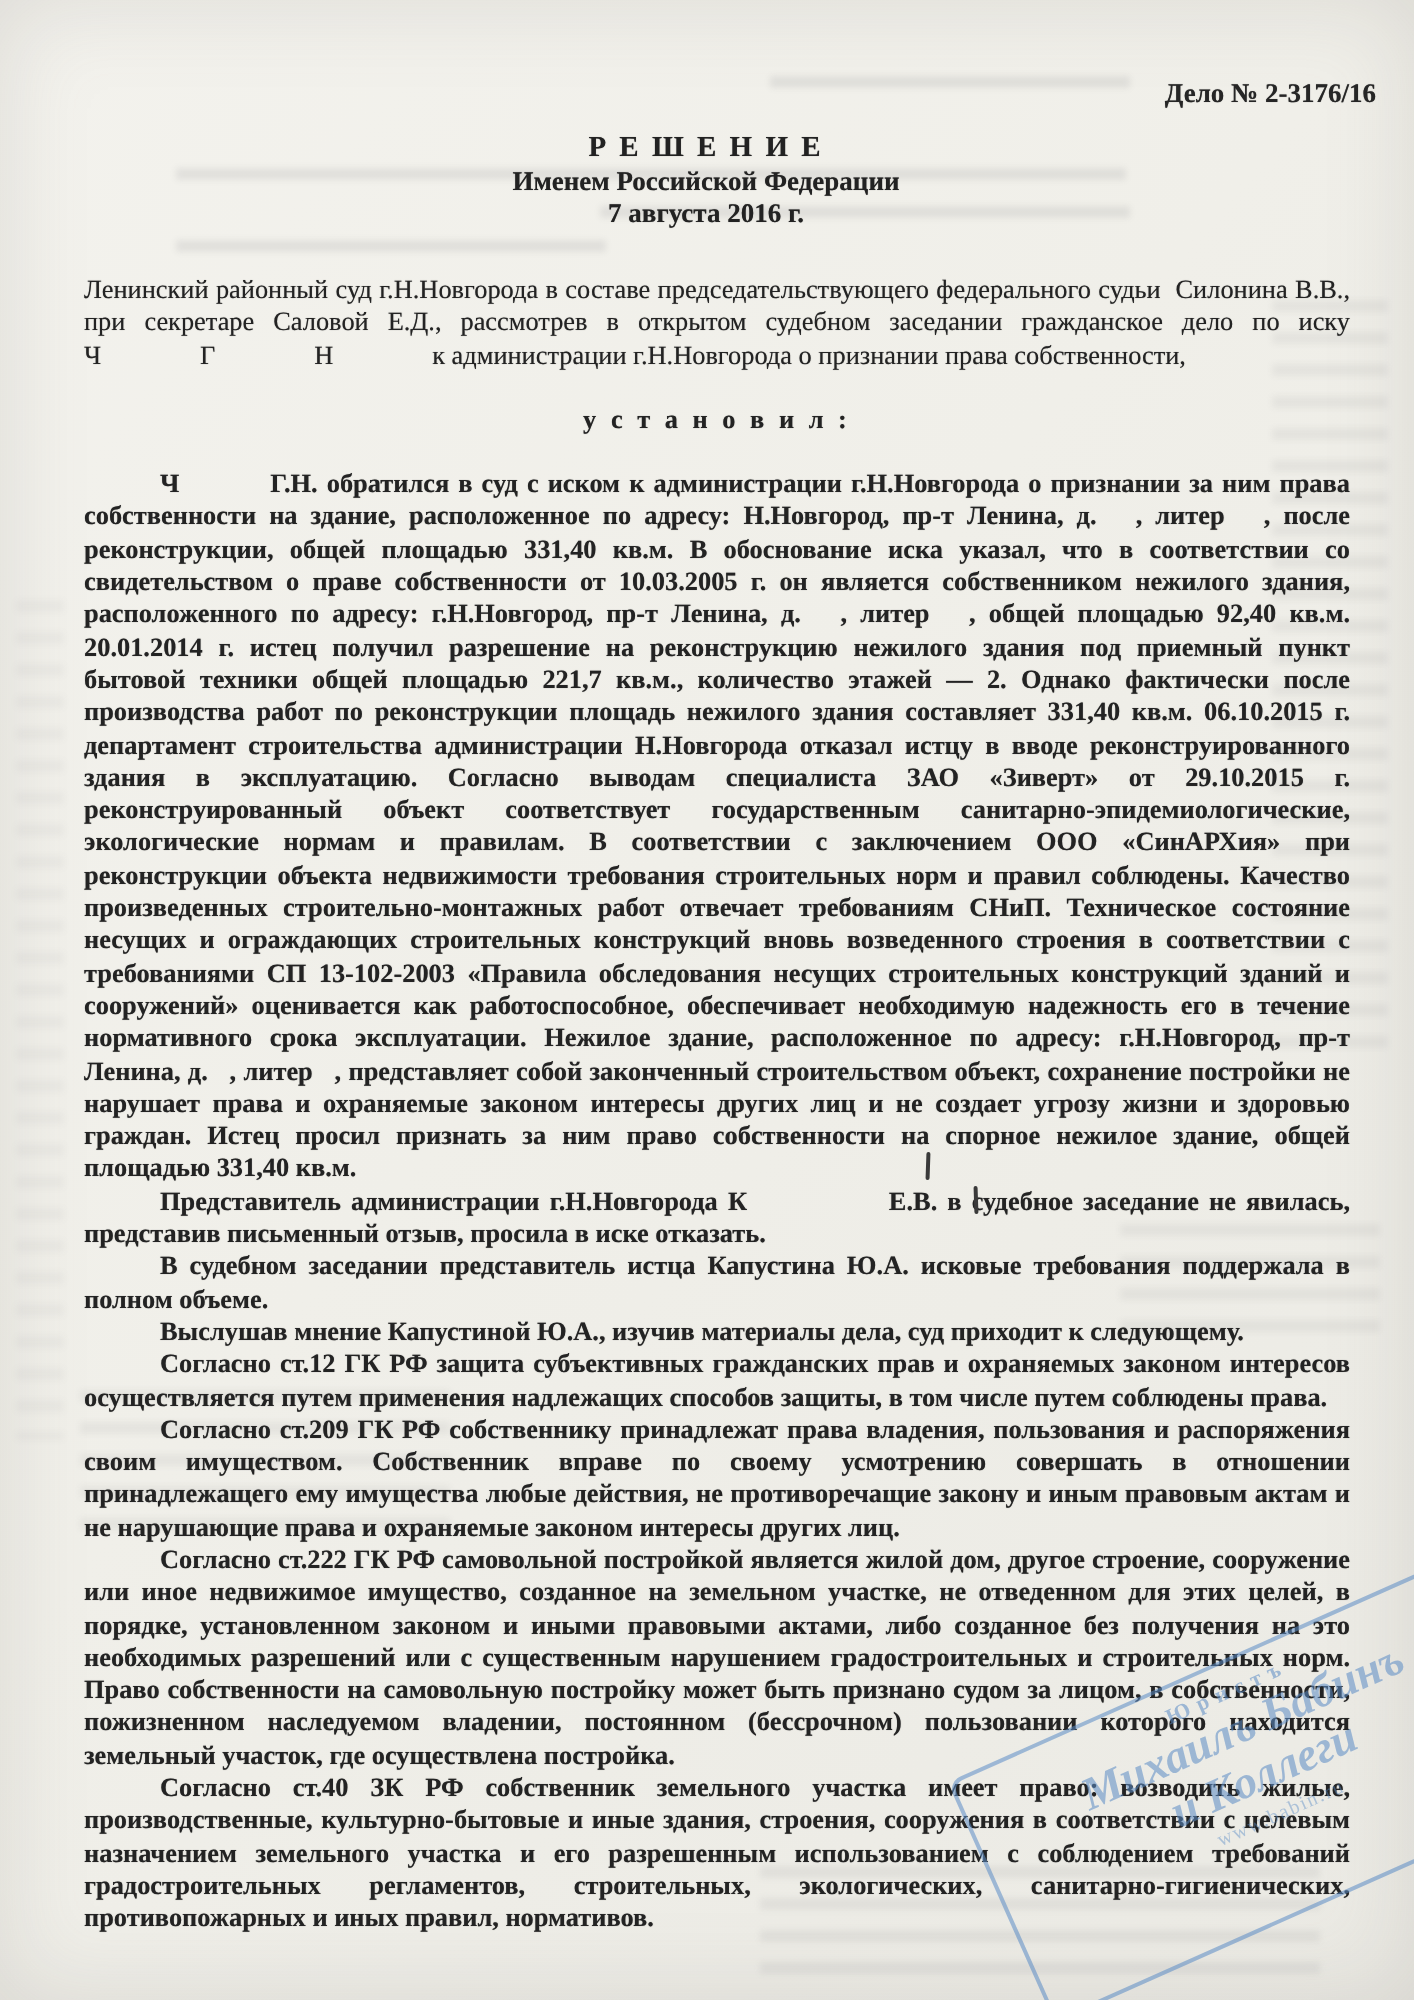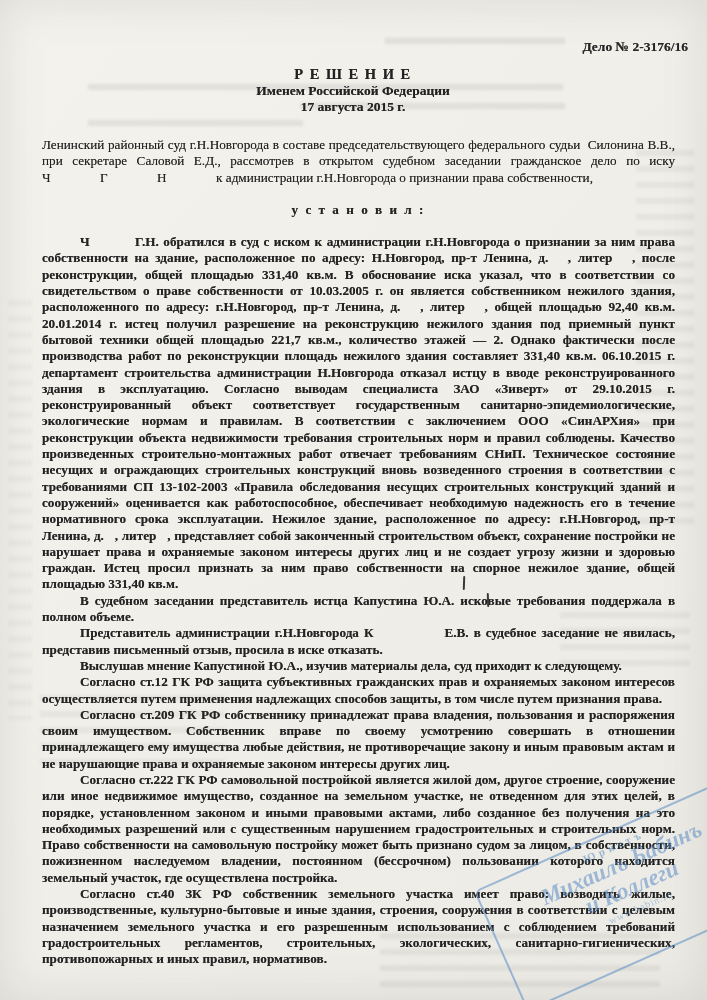--- a/index.html
+++ b/index.html
@@ -88,33 +88,33 @@
   <div class="bleed" style="left:40px;top:695px;width:185px;height:78px;opacity:.3;"></div>
   <div class="bleed" style="left:560px;top:612px;width:130px;height:62px;opacity:.3;"></div>
   <div class="bleed" style="left:380px;top:933px;width:280px;height:58px;opacity:.35;"></div>
   <div class="bleed" style="left:8px;top:300px;width:24px;height:420px;opacity:.2;"></div>
 
   <div class="case-number">Дело № 2-3176/16</div>
 
   <div class="title-block">
     <div class="title-main">Р Е Ш Е Н И Е</div>
     <div class="title-sub">Именем Российской Федерации</div>
-    <div class="title-date">17 августа  2015 г.</div>
+    <div class="title-date">7 августа  2016 г.</div>
   </div>
 
   <div class="body-text">
     <p class="intro">Ленинский районный суд г.Н.Новгорода в составе председательствующего федерального судьи&nbsp;&nbsp;Силонина В.В., при секретаре Саловой Е.Д., рассмотрев в открытом судебном заседании гражданское дело по иску Ч&nbsp;&nbsp;&nbsp;&nbsp;&nbsp;&nbsp;&nbsp;&nbsp;&nbsp;&nbsp;&nbsp;&nbsp;&nbsp;&nbsp;&nbsp;Г&nbsp;&nbsp;&nbsp;&nbsp;&nbsp;&nbsp;&nbsp;&nbsp;&nbsp;&nbsp;&nbsp;&nbsp;&nbsp;&nbsp;&nbsp;Н&nbsp;&nbsp;&nbsp;&nbsp;&nbsp;&nbsp;&nbsp;&nbsp;&nbsp;&nbsp;&nbsp;&nbsp;&nbsp;&nbsp;&nbsp;к администрации г.Н.Новгорода о признании права собственности,</p>
     <p class="resolution-word">у с т а н о в и л :</p>
     <div class="paragraphs">
 
     <p class="para">Ч&nbsp;&nbsp;&nbsp;&nbsp;&nbsp;&nbsp;&nbsp;&nbsp;&nbsp;&nbsp;Г.Н.  обратился в суд с иском к администрации г.Н.Новгорода о признании за ним права собственности на здание, расположенное по адресу: Н.Новгород, пр-т Ленина, д.&nbsp;&nbsp;&nbsp;, литер&nbsp;&nbsp;&nbsp;, после реконструкции, общей площадью 331,40 кв.м. В обоснование иска указал, что в соответствии со свидетельством о праве собственности от 10.03.2005 г. он является собственником нежилого здания, расположенного  по адресу: г.Н.Новгород, пр-т Ленина, д.&nbsp;&nbsp;&nbsp;, литер&nbsp;&nbsp;&nbsp;, общей площадью 92,40 кв.м. 20.01.2014 г. истец получил разрешение на  реконструкцию нежилого здания под приемный пункт бытовой техники общей площадью 221,7 кв.м.,  количество этажей — 2.  Однако фактически после производства работ по реконструкции площадь нежилого здания составляет 331,40 кв.м. 06.10.2015 г. департамент строительства администрации Н.Новгорода отказал истцу в вводе реконструированного здания в эксплуатацию. Согласно выводам специалиста ЗАО «Зиверт» от 29.10.2015 г.  реконструированный объект соответствует государственным санитарно-эпидемиологические, экологические нормам и правилам. В соответствии с заключением ООО «СинАРХия» при реконструкции объекта недвижимости требования  строительных норм и правил соблюдены.  Качество  произведенных строительно-монтажных работ отвечает требованиям  СНиП.  Техническое состояние  несущих и ограждающих строительных конструкций вновь возведенного строения  в соответствии с требованиями СП 13-102-2003 «Правила обследования несущих строительных  конструкций зданий и сооружений» оценивается как работоспособное, обеспечивает необходимую надежность его в течение нормативного срока эксплуатации. Нежилое здание, расположенное по адресу: г.Н.Новгород, пр-т Ленина, д.&nbsp;&nbsp;&nbsp;, литер&nbsp;&nbsp;&nbsp;, представляет собой законченный строительством объект, сохранение постройки не нарушает права и  охраняемые законом интересы других лиц и не создает угрозу жизни и здоровью граждан. Истец просил признать за ним право собственности на спорное нежилое здание, общей площадью 331,40 кв.м.</p>
+        <p class="para">Представитель администрации г.Н.Новгорода К&nbsp;&nbsp;&nbsp;&nbsp;&nbsp;&nbsp;&nbsp;&nbsp;&nbsp;&nbsp;&nbsp;&nbsp;&nbsp;&nbsp;Е.В. в судебное заседание не явилась, представив письменный отзыв, просила в иске отказать.</p>
         <p class="para">В судебном заседании представитель истца Капустина Ю.А. исковые требования поддержала в полном объеме.</p>
-        <p class="para">Представитель администрации г.Н.Новгорода К&nbsp;&nbsp;&nbsp;&nbsp;&nbsp;&nbsp;&nbsp;&nbsp;&nbsp;&nbsp;&nbsp;&nbsp;&nbsp;&nbsp;Е.В. в судебное заседание не явилась, представив письменный отзыв, просила в иске отказать.</p>
         <p class="para">Выслушав мнение Капустиной Ю.А., изучив материалы дела, суд приходит к следующему.</p>
-        <p class="para">Согласно ст.12 ГК РФ защита субъективных гражданских прав и охраняемых законом интересов осуществляется путем применения надлежащих способов защиты, в том числе путем признания права.</p>
+        <p class="para">Согласно ст.12 ГК РФ защита субъективных гражданских прав и охраняемых законом интересов осуществляется путем применения надлежащих способов защиты, в том числе путем соблюдены права.</p>
         <p class="para">Согласно ст.209 ГК РФ собственнику принадлежат права владения, пользования и распоряжения своим имуществом. Собственник вправе по своему усмотрению совершать в отношении принадлежащего ему имущества любые действия, не противоречащие закону и иным правовым актам и не нарушающие права и охраняемые законом интересы других лиц.</p>
         <p class="para">Согласно ст.222  ГК РФ самовольной постройкой  является  жилой дом, другое строение, сооружение или иное недвижимое  имущество, созданное на земельном участке, не отведенном для этих целей,  в порядке, установленном законом и иными  правовыми актами, либо созданное  без получения на это  необходимых разрешений или с существенным нарушением  градостроительных  и  строительных  норм.  Право  собственности  на самовольную  постройку  может быть признано  судом  за лицом, в  собственности, пожизненном  наследуемом владении, постоянном (бессрочном) пользовании  которого находится  земельный участок, где осуществлена постройка.</p>
         <p class="para">Согласно ст.40 ЗК РФ собственник земельного участка имеет право: возводить жилые, производственные, культурно-бытовые и иные здания, строения, сооружения в соответствии с целевым назначением земельного участка и его разрешенным использованием с соблюдением требований градостроительных регламентов, строительных, экологических, санитарно-гигиенических, противопожарных и иных правил, нормативов.</p>
       </div>
   </div>
 
   <div class="pen-mark mark-1"></div>
   <div class="pen-mark mark-2"></div>
 
   <div class="stamp">

